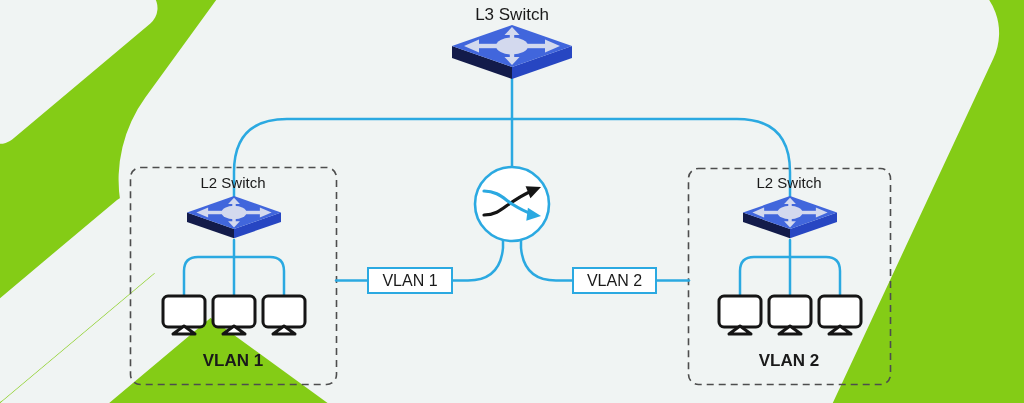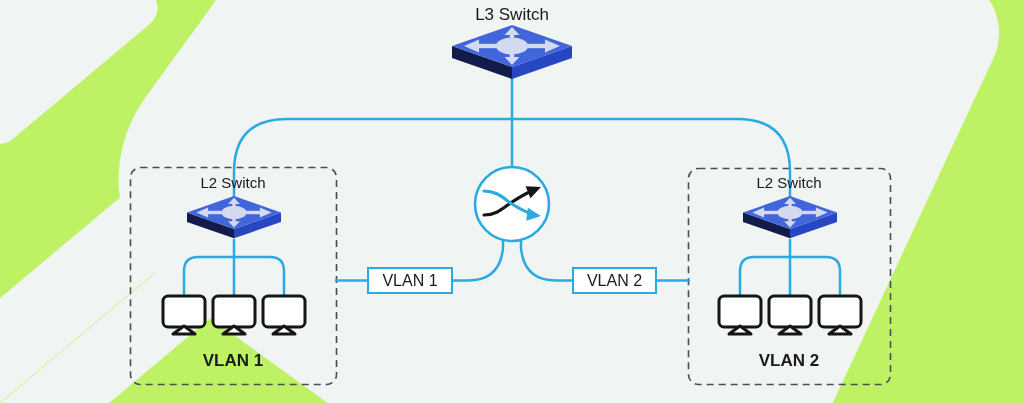--- a/index.html
+++ b/index.html
@@ -1,16 +1,16 @@
 <!DOCTYPE html>
 <html style="--line: #2BA9E1; --switch-top: #4166DC; --switch-side-dark: #131B4A; --switch-side-mid: #2746C2; --switch-arrow: #D3D9EE; --outline-dark: #151515; --dash-border: #4D4D4D; --text: #1A1A1A; --bg-shape: #F0F4F3;"><head>
 <meta charset="utf-8">
 <style>
   html,body{margin:0;padding:0;background:#fff;font-family:"Liberation Sans",sans-serif;}
-  .stage{position:relative;width:1024px;height:403px;background:#bef264;overflow:hidden;}
+  .stage{position:relative;width:1024px;height:403px;background:#84cc16;overflow:hidden;}
 
   
   .bgshape{position:absolute;background:var(--bg-shape);z-index:0;}
   .bg-a{left:190px;top:-180px;width:640px;height:640px;border-radius:140px;transform:rotate(36deg);}
   .bg-e{left:640px;top:-80px;width:260px;height:620px;border-radius:60px;transform:rotate(25deg);}
   .bg-d{left:-80px;top:-60px;width:220px;height:160px;border-radius:20px;transform:rotate(-40deg);}
   .bg-b{left:-60px;top:260px;width:240px;height:80px;border-radius:12px;transform:rotate(-40deg);}
   .bg-c{left:-40px;top:330px;width:280px;height:70px;border-radius:12px;transform:rotate(-40deg);}
 
   svg.wires{position:absolute;left:0;top:0;z-index:1;}

